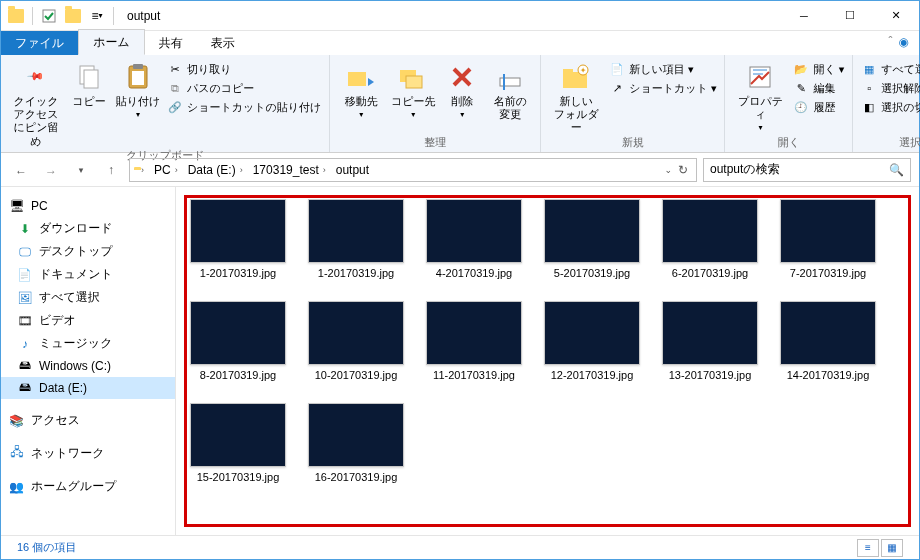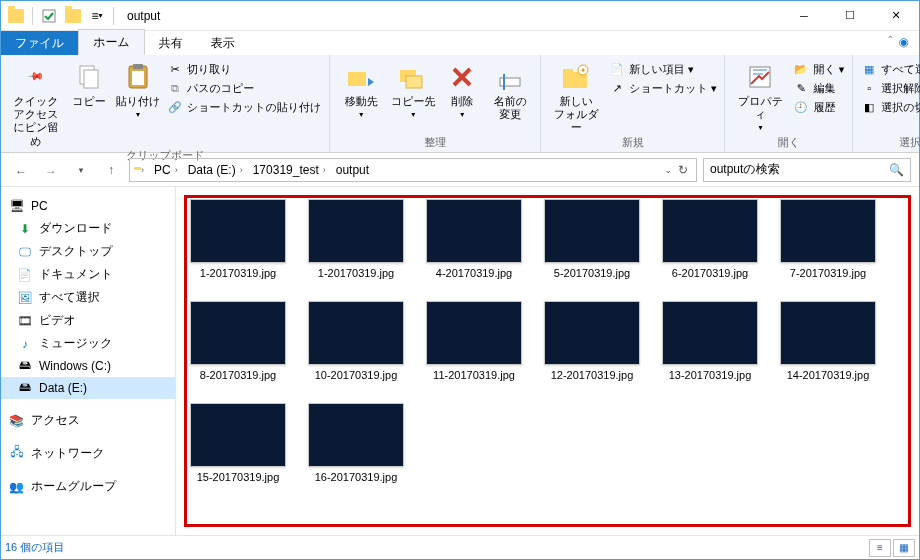--- a/index.html
+++ b/index.html
@@ -72,21 +72,21 @@
 .p9{background:linear-gradient(135deg,#0a1a4a,#2a4aca 60%,#6a8aea);}
 .p10{background:linear-gradient(135deg,#1a2a3a,#4a6a7a 60%,#aac0c0);}
 .p11{background:linear-gradient(135deg,#0a2a3a,#1a8aaa 60%,#4adada);}
 .p12{background:linear-gradient(135deg,#8a9aaa,#c0cada 60%);}
 .p13{background:linear-gradient(180deg,#0a0a0a,#ca8a2a 90%);}
 .p14{background:linear-gradient(180deg,#7a8a9a,#c0c0c0 80%);}
 .p15{background:linear-gradient(135deg,#0a0a0a,#2a2a1a 60%,#ca8a3a);}
 .p16{background:radial-gradient(circle at 30% 50%,#eac040,#0a0a0a 60%);}
 
 
-.status { height:24px; border-top:1px solid #e5e5e5; display:flex; align-items:center; padding:0 4px; font-size:11px; color:#1060c0; justify-content:space-between; }
+.status { height:24px; border-top:1px solid #e5e5e5; display:flex; align-items:center; padding:0 16px; font-size:11px; color:#1060c0; justify-content:space-between; }
 .statright { display:flex; gap:2px; }
 .statbtn { width:22px; height:18px; border:1px solid #c0c0c0; display:flex; align-items:center; justify-content:center; font-size:10px; }
 
 
 .svg { display:block; }
 .pin{transform:rotate(45deg);}
 .gray{color:#888;}
 .blue{color:#1979ca;}
 .green{color:#1a9a4a;}
 .orange{color:#e09020;}

